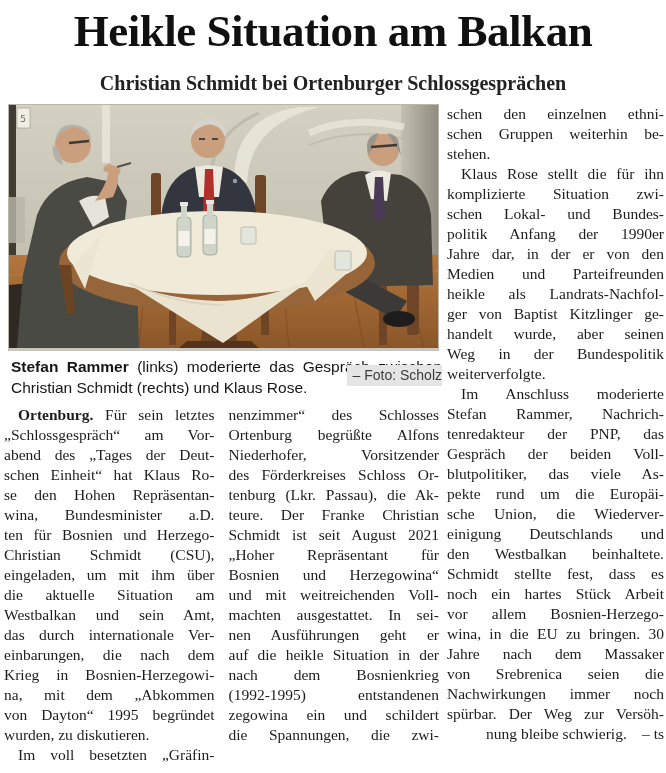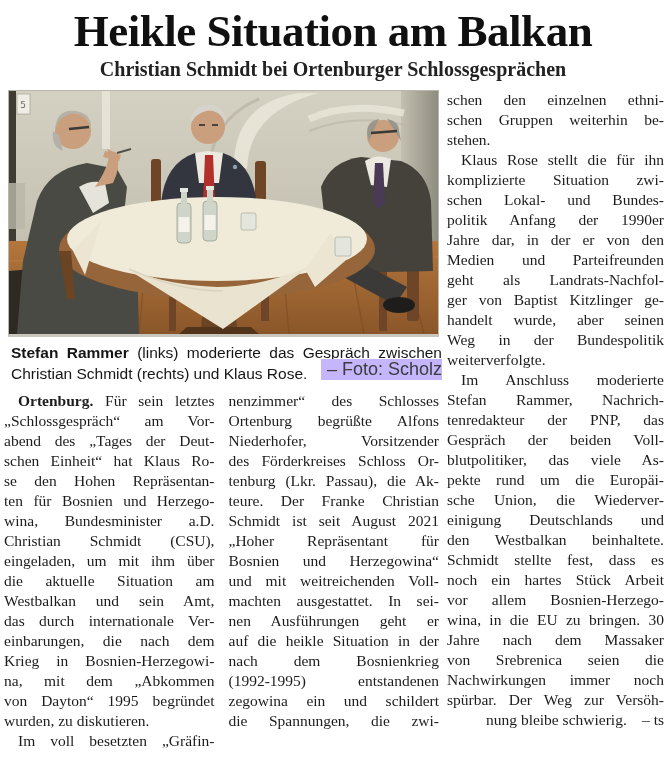--- a/index.html
+++ b/index.html
@@ -12,20 +12,21 @@
     color:#1b1b1b;
   }
   
   .masthead{padding-top:5px;text-align:center;}
   .headline{
     font-size:45px;font-weight:bold;line-height:52px;
     letter-spacing:-0.5px;color:#101010;
     font-family:"Liberation Serif", serif;
   }
   .subheadline{
+    margin-top:14px;
     font-size:20px;font-weight:bold;line-height:24px;color:#222;
     font-family:"Liberation Serif", serif;
   }
   
   .main{display:flex;gap:8px;padding:9px 2px 0 2px;align-items:flex-start;}
   .left-wrap{width:437px;flex:0 0 437px;}
   .right-col{flex:1;min-width:0;}
   
   figure.photo{
     margin:0 0 0 6px;width:429px;height:243px;
@@ -34,22 +35,22 @@
   }
   figure.photo svg{display:block;width:100%;height:100%;}
   
   .caption{
     margin:5px 0 0 9px;width:431px;position:relative;
     font-family:"Liberation Sans", sans-serif;
     font-size:15.5px;line-height:21px;color:#161616;
     text-align:justify;
   }
   .caption .credit{
-    position:absolute;right:0;bottom:4px;
-    font-size:18px;color:#3c3c3c;background:#c4b5fd;padding-left:6px;
+    position:absolute;right:0;bottom:12px;
+    font-size:14px;color:#3c3c3c;background:#e5e5e5;padding-left:6px;
   }
   
   .cols{display:flex;gap:14px;margin-top:7px;margin-left:2px;}
   .col{flex:1;min-width:0;}
   .tline{
     font-size:15.5px;line-height:20px;height:20px;overflow:hidden;
     text-align:justify;text-align-last:justify;
     color:#1c1c1c;
   }
   .tline.rag{text-align-last:left;}
@@ -202,22 +203,22 @@
         <span class="credit">– Foto: Scholz</span>
       </div>
 
       <div class="cols">
         <div class="col">
             <div class="tline ind"><b>Ortenburg.</b> Für sein letztes</div>
             <div class="tline">„Schlossgespräch“ am Vor-</div>
             <div class="tline">abend des „Tages der Deut-</div>
             <div class="tline">schen Einheit“ hat Klaus Ro-</div>
             <div class="tline">se den Hohen Repräsentan-</div>
+            <div class="tline">wina, Bundesminister a.D.</div>
             <div class="tline">ten für Bosnien und Herzego-</div>
-            <div class="tline">wina, Bundesminister a.D.</div>
             <div class="tline">Christian Schmidt (CSU),</div>
             <div class="tline">eingeladen, um mit ihm über</div>
             <div class="tline">die aktuelle Situation am</div>
             <div class="tline">Westbalkan und sein Amt,</div>
             <div class="tline">das durch internationale Ver-</div>
             <div class="tline">einbarungen, die nach dem</div>
             <div class="tline">Krieg in Bosnien-Herzegowi-</div>
             <div class="tline">na, mit dem „Abkommen</div>
             <div class="tline">von Dayton“ 1995 begründet</div>
             <div class="tline rag">wurden, zu diskutieren.</div>
@@ -248,21 +249,21 @@
     <div class="right-col">
         <div class="tline">schen den einzelnen ethni-</div>
         <div class="tline">schen Gruppen weiterhin be-</div>
         <div class="tline rag">stehen.</div>
         <div class="tline ind">Klaus Rose stellt die für ihn</div>
         <div class="tline">komplizierte Situation zwi-</div>
         <div class="tline">schen Lokal- und Bundes-</div>
         <div class="tline">politik Anfang der 1990er</div>
         <div class="tline">Jahre dar, in der er von den</div>
         <div class="tline">Medien und Parteifreunden</div>
-        <div class="tline">geht als Landrats-Nachfol-</div>
+        <div class="tline">heikle als Landrats-Nachfol-</div>
         <div class="tline">ger von Baptist Kitzlinger ge-</div>
         <div class="tline">handelt wurde, aber seinen</div>
         <div class="tline">Weg in der Bundespolitik</div>
         <div class="tline rag">weiterverfolgte.</div>
         <div class="tline ind">Im Anschluss moderierte</div>
         <div class="tline">Stefan Rammer, Nachrich-</div>
         <div class="tline">tenredakteur der PNP, das</div>
         <div class="tline">Gespräch der beiden Voll-</div>
         <div class="tline">blutpolitiker, das viele As-</div>
         <div class="tline">pekte rund um die Europäi-</div>

